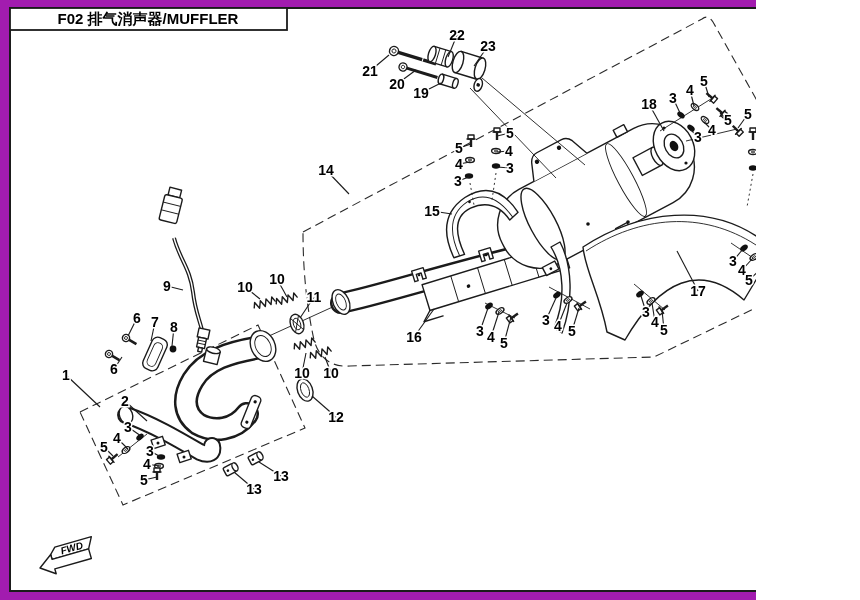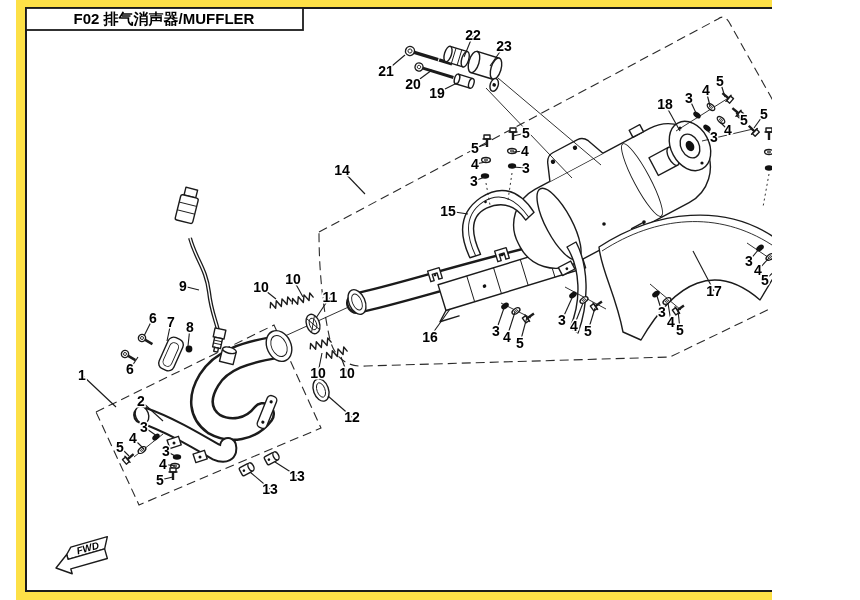--- a/index.html
+++ b/index.html
@@ -1,17 +1,17 @@
 <!DOCTYPE html>
 <html><head>
 <meta charset="utf-8">
 <style>
   html,body{margin:0;padding:0;background:#fff;}
-  #stage{position:relative;width:756px;height:600px;background:#fde047;overflow:hidden;
-         font-family:"Liberation Sans","DejaVu Sans",sans-serif;margin-left:16px;}
+  #stage{position:relative;width:756px;height:600px;background:#a21caf;overflow:hidden;
+         font-family:"Liberation Sans","DejaVu Sans",sans-serif;}
   svg{position:absolute;left:0;top:0;}
   .ink{stroke:#1b1b1b;fill:none;stroke-width:1.4;stroke-linecap:round;stroke-linejoin:round;}
   .inkf{stroke:#1b1b1b;fill:#ffffff;stroke-width:1.4;stroke-linejoin:round;}
   .thin{stroke:#1b1b1b;fill:none;stroke-width:0.9;}
   .dark{fill:#111;stroke:none;}
   .dash{stroke:#2a2a2a;fill:none;stroke-width:1.1;stroke-dasharray:9 5;}
   .dot{stroke:#1b1b1b;fill:none;stroke-width:0.9;stroke-dasharray:2 3;}
   .callout{font:bold 14px "Liberation Sans","DejaVu Sans",sans-serif;fill:#000;
            text-anchor:middle;dominant-baseline:central;paint-order:stroke;
            stroke:#fff;stroke-width:3px;}

